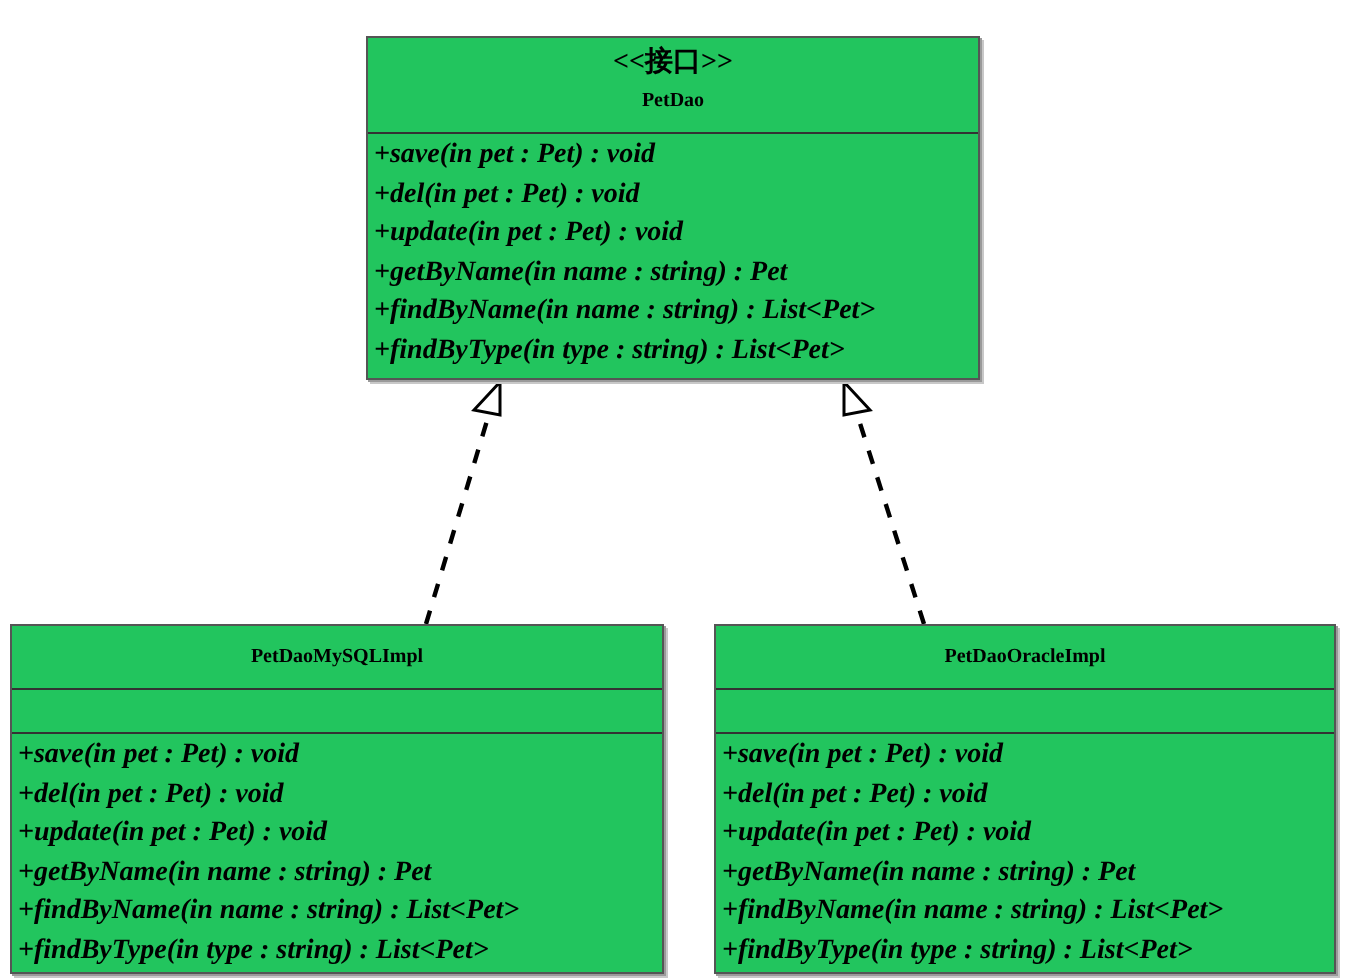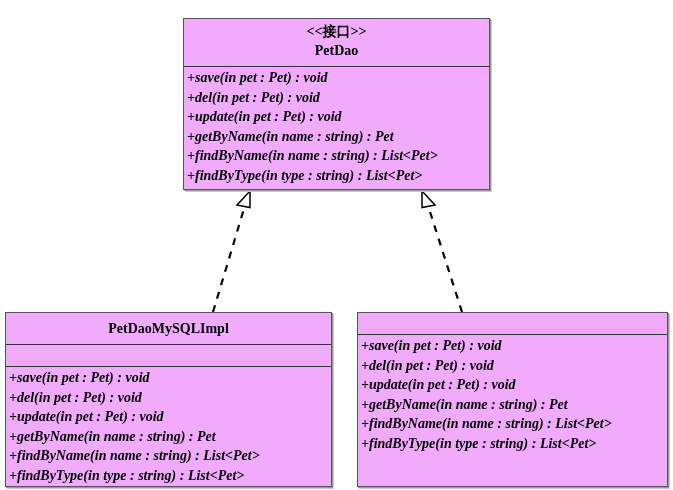--- a/index.html
+++ b/index.html
@@ -19,21 +19,21 @@
   #canvas {
     position: absolute;
     left: 0; top: 0;
     width: 673px;
     height: 490px;
   }
 
   
   .uml-box {
     position: absolute;
-    background: #f0abfc;
+    background: #22c55e;
     border: 1px solid #555555;
     box-shadow: 1px 1px 0 0 #9a9a9a, 2px 2px 0 0 #c8c8c8;
     box-sizing: border-box;
     z-index: 3;
   }
 
   .compartment {
     box-sizing: border-box;
   }
   .compartment.sep {
@@ -47,21 +47,21 @@
     line-height: 19px;
   }
   .stereotype {
     font-weight: bold;
     font-size: 14px;
     letter-spacing: 0px;
     white-space: nowrap;
   }
   .cls-name {
     font-weight: bold;
-    font-size: 14px;
+    font-size: 10px;
     white-space: nowrap;
   }
 
   
   .attrs-empty {
     height: 22px;
   }
 
   
   .ops {
@@ -134,20 +134,23 @@
       <div class="op">+del(in pet : Pet) : void</div>
       <div class="op">+update(in pet : Pet) : void</div>
       <div class="op">+getByName(in name : string) : Pet</div>
       <div class="op">+findByName(in name : string) : List&lt;Pet&gt;</div>
       <div class="op">+findByType(in type : string) : List&lt;Pet&gt;</div>
     </div>
   </div>
 
   <div class="uml-box" style="left:357px; top:312px; width:311px; height:175px;">
 
+    <div class="compartment hdr sep" style="height:32px; padding-top:6px;">
+      <div class="cls-name">PetDaoOracleImpl</div>
+    </div>
 
     <div class="compartment attrs-empty sep"></div>
 
     <div class="compartment ops">
       <div class="op">+save(in pet : Pet) : void</div>
       <div class="op">+del(in pet : Pet) : void</div>
       <div class="op">+update(in pet : Pet) : void</div>
       <div class="op">+getByName(in name : string) : Pet</div>
       <div class="op">+findByName(in name : string) : List&lt;Pet&gt;</div>
       <div class="op">+findByType(in type : string) : List&lt;Pet&gt;</div>

